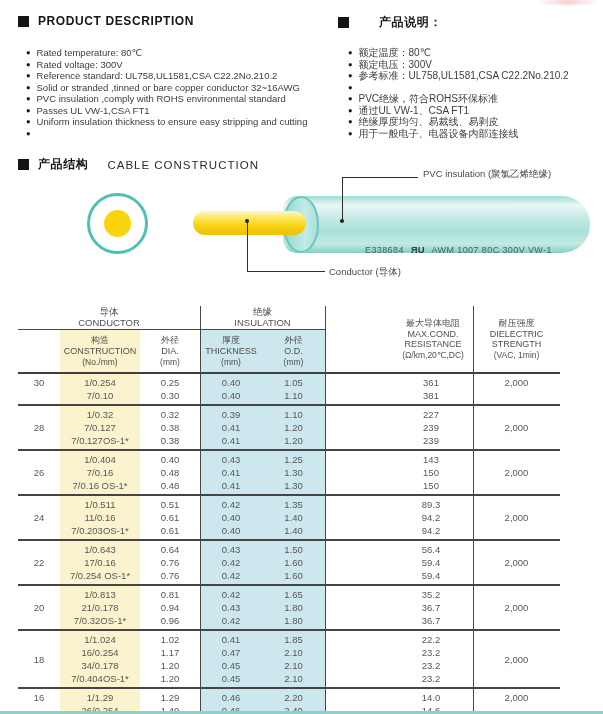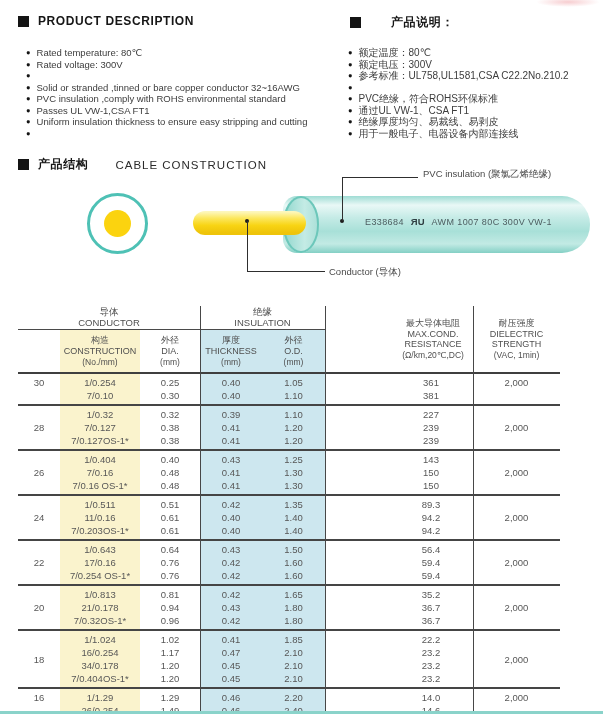--- a/index.html
+++ b/index.html
@@ -5,23 +5,23 @@
   html,body{margin:0;padding:0;}
   body{
     width:603px;height:714px;position:relative;overflow:hidden;background:#ffffff;
     font-family:"Liberation Sans","DejaVu Sans",sans-serif;color:#3f3f3f;
   }
   
   .sec-title{position:absolute;display:flex;align-items:center;gap:9px;
     font-weight:bold;font-size:12px;color:#161616;letter-spacing:.6px;white-space:nowrap;}
   .sq{width:11px;height:11px;background:#141414;flex:0 0 auto;}
   #desc-title{left:18px;top:14px;}
-  #notes-title{left:350px;top:14px;gap:30px;}
+  #notes-title{left:338px;top:14px;gap:30px;}
   #constr-title{left:18px;top:156px;gap:9px;}
-  #constr-title .en{font-weight:normal;color:#2b2b2b;letter-spacing:1px;margin-left:18px;font-size:11.5px;}
+  #constr-title .en{font-weight:normal;color:#2b2b2b;letter-spacing:1px;margin-left:10px;font-size:11.5px;}
 
   
   .blist{position:absolute;margin:0;padding:0;list-style:none;}
   #desc-list{left:26px;top:47px;font-size:9.5px;}
   #notes-list{left:348px;top:47px;font-size:10px;}
   .blist li{display:flex;gap:6px;line-height:11.5px;white-space:nowrap;color:#3c3c3c;}
   .blt{font-size:7.5px;line-height:11.5px;color:#141414;}
 
   
   .cross{position:absolute;left:87px;top:193px;width:61px;height:61px;box-sizing:border-box;
@@ -31,21 +31,21 @@
   .cylinder{position:absolute;left:283px;top:196px;width:307px;height:57px;z-index:2;
     border-radius:14px 28px 28px 14px;
     background:linear-gradient(180deg,#9fdcd4 0%,#e9f8f6 16%,#c5ebe6 38%,#a8e0d8 62%,#c2eae4 84%,#84d0c5 100%);}
   .cyl-face{position:absolute;left:283px;top:196px;width:36px;height:57px;z-index:3;border-radius:50%;
     background:linear-gradient(90deg,#8fd6cc,#c4ebe5 60%,#a9dfd7);
     box-shadow:inset 0 0 0 2px #6cc7ba;}
   .rod{position:absolute;left:193px;top:211px;width:113px;height:24px;z-index:4;border-radius:12px;
     background:linear-gradient(180deg,#fdf7bb 4%,#fce75e 30%,#f8d414 60%,#eec40a 90%);}
   .cable-print{position:absolute;left:365px;top:216px;z-index:5;display:flex;gap:7px;align-items:baseline;
     font-size:9px;color:#4c5d60;letter-spacing:.4px;white-space:nowrap;}
-  .ulmark{font-weight:bold;font-size:9.5px;color:#2f3e41;letter-spacing:0;}
+  .ulmark{font-weight:bold;font-size:9.5px;color:#2f3e41;letter-spacing:0;margin-top:28px;}
   .lline{position:absolute;background:#2e2e2e;z-index:6;}
   .ldot{position:absolute;width:4px;height:4px;border-radius:50%;background:#1d1d1d;z-index:6;}
   .lbl{position:absolute;font-size:9.5px;color:#4a4a4a;white-space:nowrap;z-index:6;}
 
   
   .tbl{position:absolute;left:18px;top:306px;width:542px;height:408px;}
   .band{position:absolute;top:24px;height:384px;z-index:0;}
   .band-y{left:42px;width:80px;background:#faf3cd;}
   .band-b{left:182px;width:125px;background:#cde7ef;}
   .vline{position:absolute;top:0;width:1px;height:408px;background:#474747;z-index:3;}
@@ -92,20 +92,21 @@
   <li>
       <span class="blt">●</span>
       <span>Rated temperature: 80℃</span>
     </li>
   <li>
       <span class="blt">●</span>
       <span>Rated voltage: 300V</span>
     </li>
   <li>
       <span class="blt">●</span>
+      <span>Reference standard: UL758,UL1581,CSA C22.2No.210.2</span>
     </li>
   <li>
       <span class="blt">●</span>
       <span>Solid or stranded ,tinned or bare copper conductor 32~16AWG</span>
     </li>
   <li>
       <span class="blt">●</span>
       <span>PVC insulation ,comply with ROHS environmental standard</span>
     </li>
   <li>

